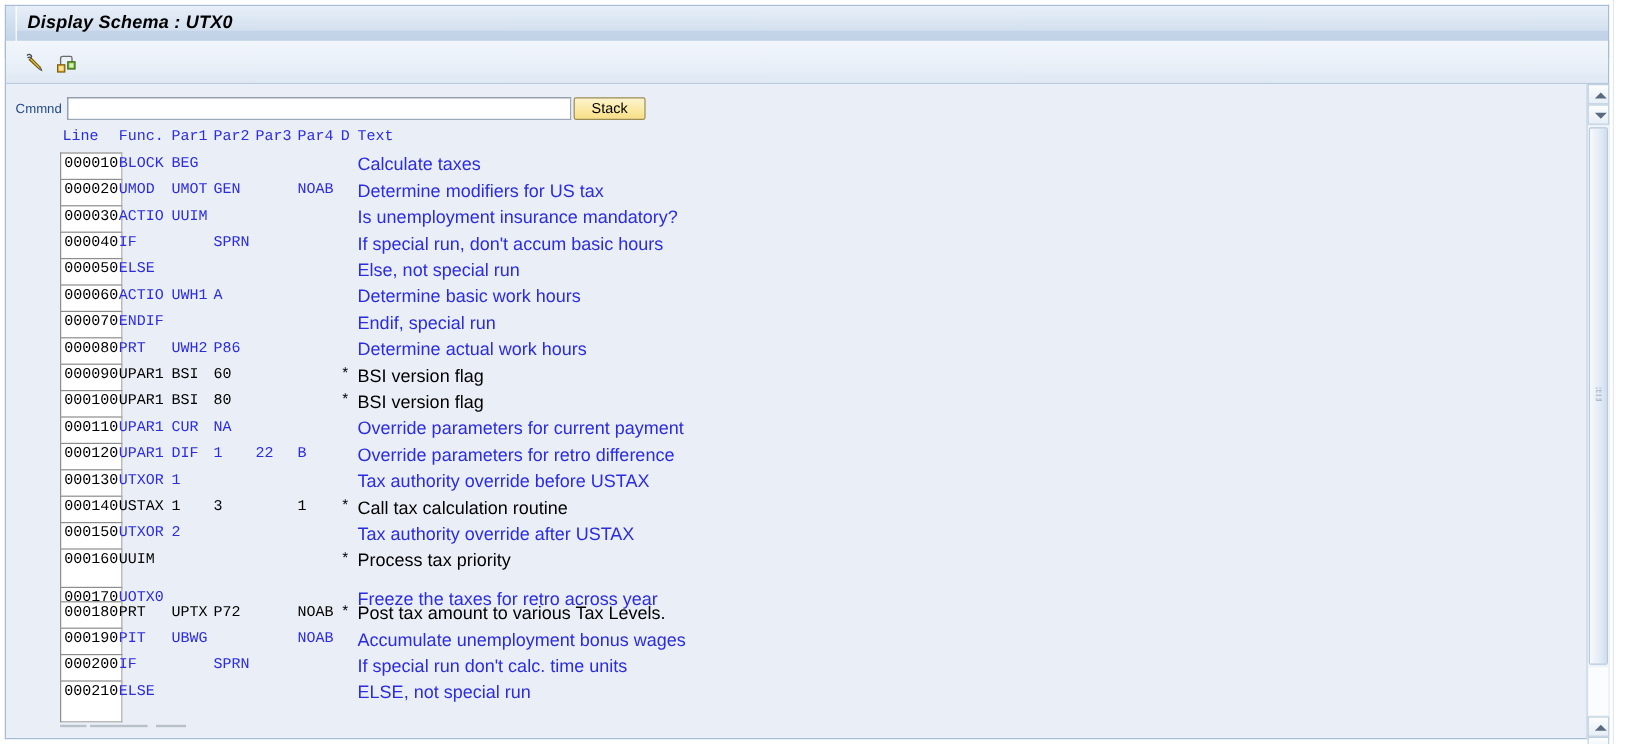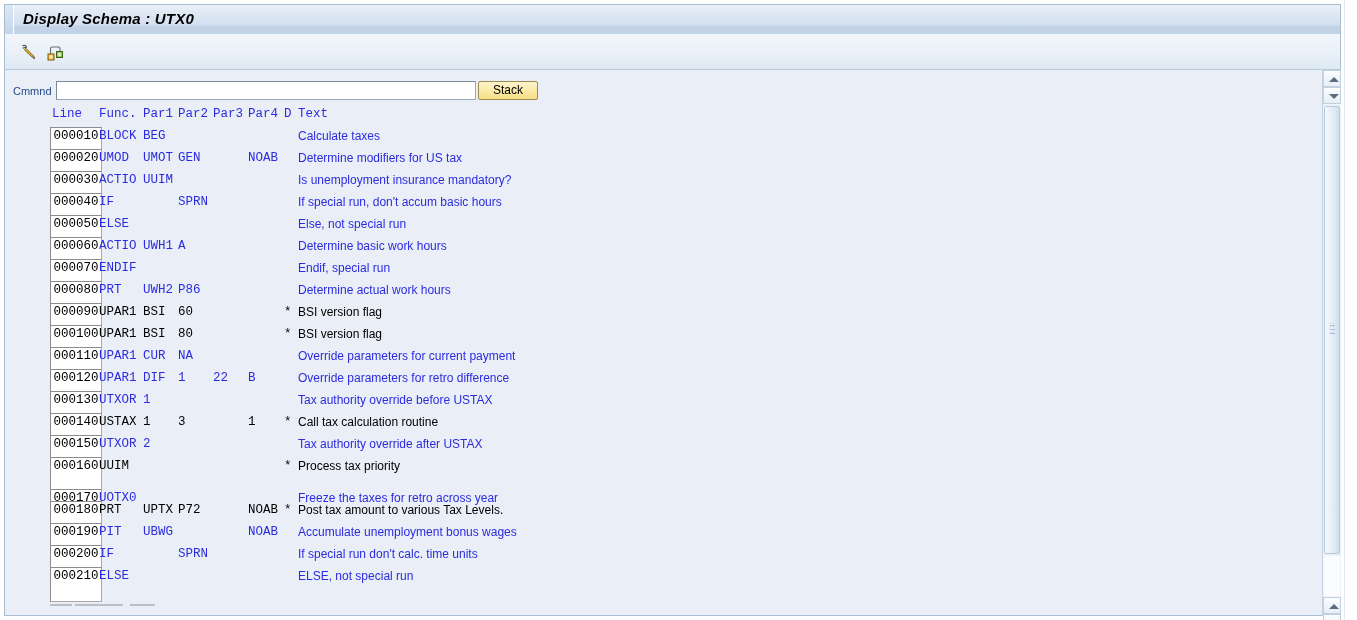--- a/index.html
+++ b/index.html
@@ -150,21 +150,21 @@
     font-size: 12.5px;
   }
   .cell {
     position: absolute;
     top: 3px;
     white-space: pre;
     color: #2b2be0;
   }
   .cell.txt {
     font-family: "Liberation Sans", sans-serif;
-    font-size: 12px;
+    font-size: 15px;
     top: 3px;
   }
   .srow.commented .cell,
   .srow.commented .cell.txt { color: #000000; }
 
   
   #hdr-row .cell { color: #2b2be0; font-weight: normal; }
 
   
   .c-line   { left: 9px;   }

